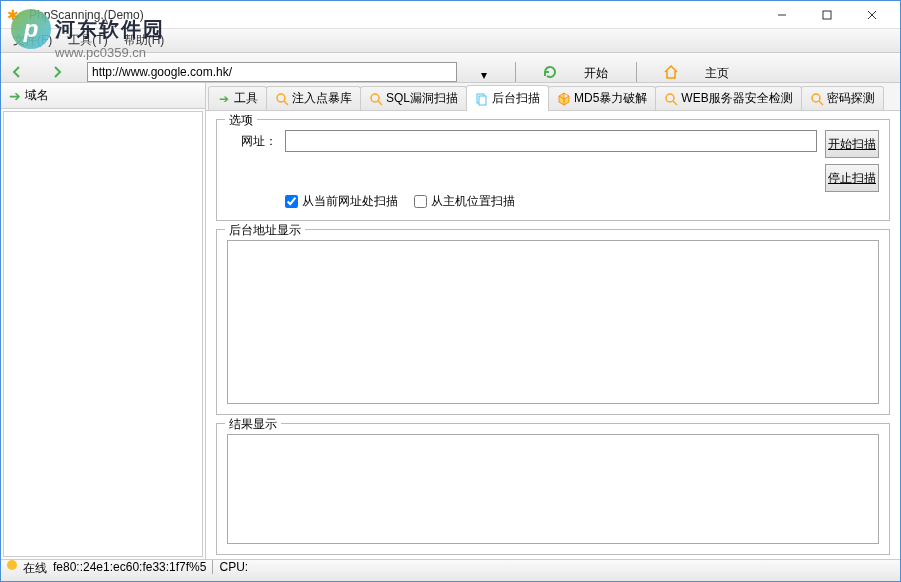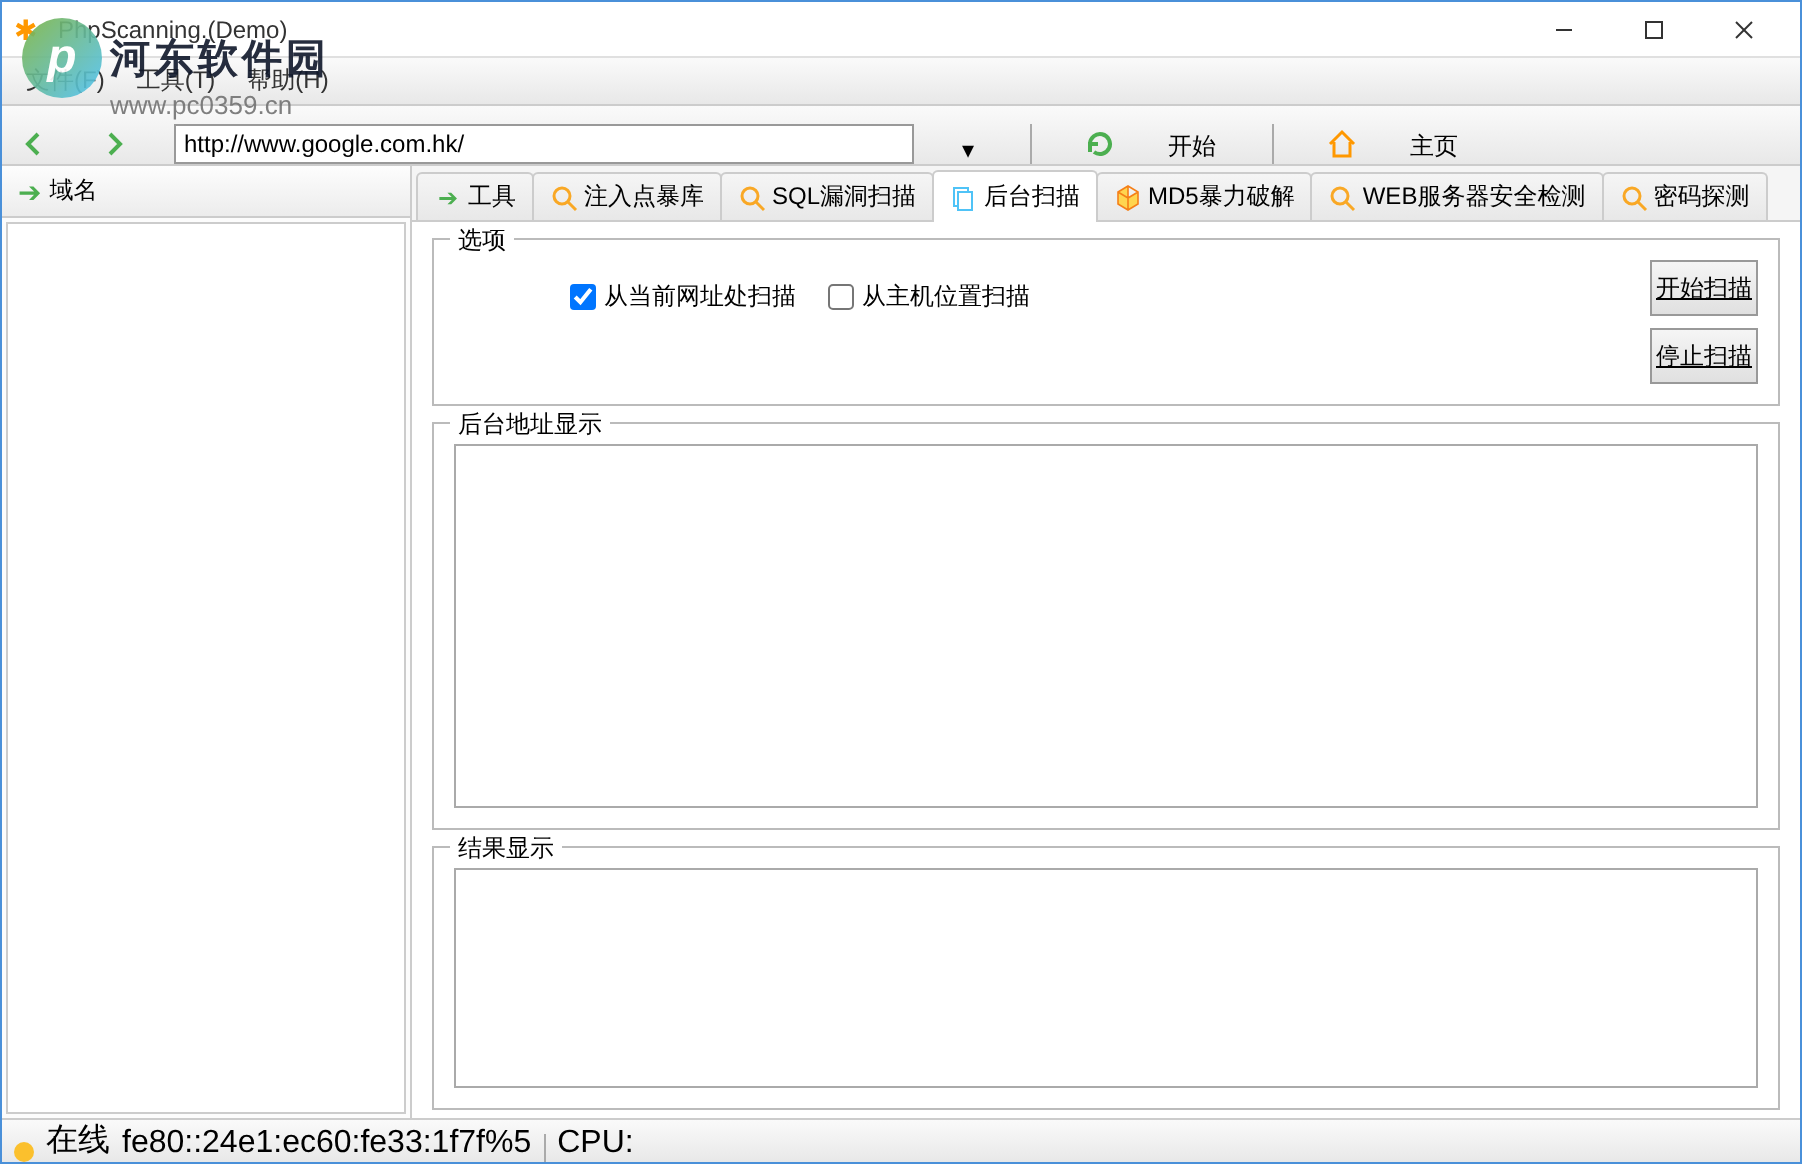--- a/index.html
+++ b/index.html
@@ -65,24 +65,24 @@
 .fieldset.results .inner-box { min-height: 110px; }
 
 .options-row { display: flex; align-items: center; gap: 8px; }
 .options-row .label { width: 50px; text-align: right; }
 .url-input { flex: 1; height: 22px; border: 1px solid #888; padding: 0 4px; font-size: 12px; background: #fff; }
 .action-col { display: flex; flex-direction: column; gap: 6px; margin-left: 8px; }
 .btn { height: 28px; padding: 0 2px; border: 1px solid #999; background: linear-gradient(#f5f5f5,#e0e0e0); cursor: pointer; font-size: 12px; font-family: inherit; text-decoration: underline; }
 .btn:disabled { color: #888; }
 
 .checkbox-row { display: flex; align-items: center; gap: 16px; margin-top: 10px; margin-left: 58px; }
-.checkbox-row label { display: flex; align-items: center; gap: 4px; cursor: pointer; }
-
-
-.statusbar { height: 22px; background: linear-gradient(#fafafa,#e8e8e8); border-top: 1px solid #ccc; display: flex; align-items: flex-end; padding: 0 6px; gap: 6px; font-size: 16px; }
+.checkbox-row label { display: flex; align-items: center; gap: 4px; cursor: pointer; margin-top: 31px; }
+
+
+.statusbar { height: 22px; background: linear-gradient(#fafafa,#e8e8e8); border-top: 1px solid #ccc; display: flex; align-items: flex-start; padding: 0 6px; gap: 6px; font-size: 12px; }
 .status-dot { width: 10px; height: 10px; border-radius: 50%; background: #fbc02d; }
 .status-sep { width: 1px; height: 14px; background: #aaa; }
 
 
 svg { display: block; }
 </style>
 </head>
 <body>
 
 <div class="window">
@@ -227,20 +227,24 @@
           <span>密码探测</span>
         </div>
       </div>
 
       <div class="tab-content">
 
         <div class="fieldset">
           <span class="legend">选项</span>
           <div style="display:flex;">
             <div style="flex:1;">
+              <div class="options-row">
+                <span class="label">网址：</span>
+                <input class="url-input" type="text" value="" style="">
+              </div>
               <div class="checkbox-row">
                 <label>
                   <input type="checkbox" checked="" style="">
                   <span>从当前网址处扫描</span>
                 </label>
                 <label>
                   <input type="checkbox" style="">
                   <span>从主机位置扫描</span>
                 </label>
               </div>

